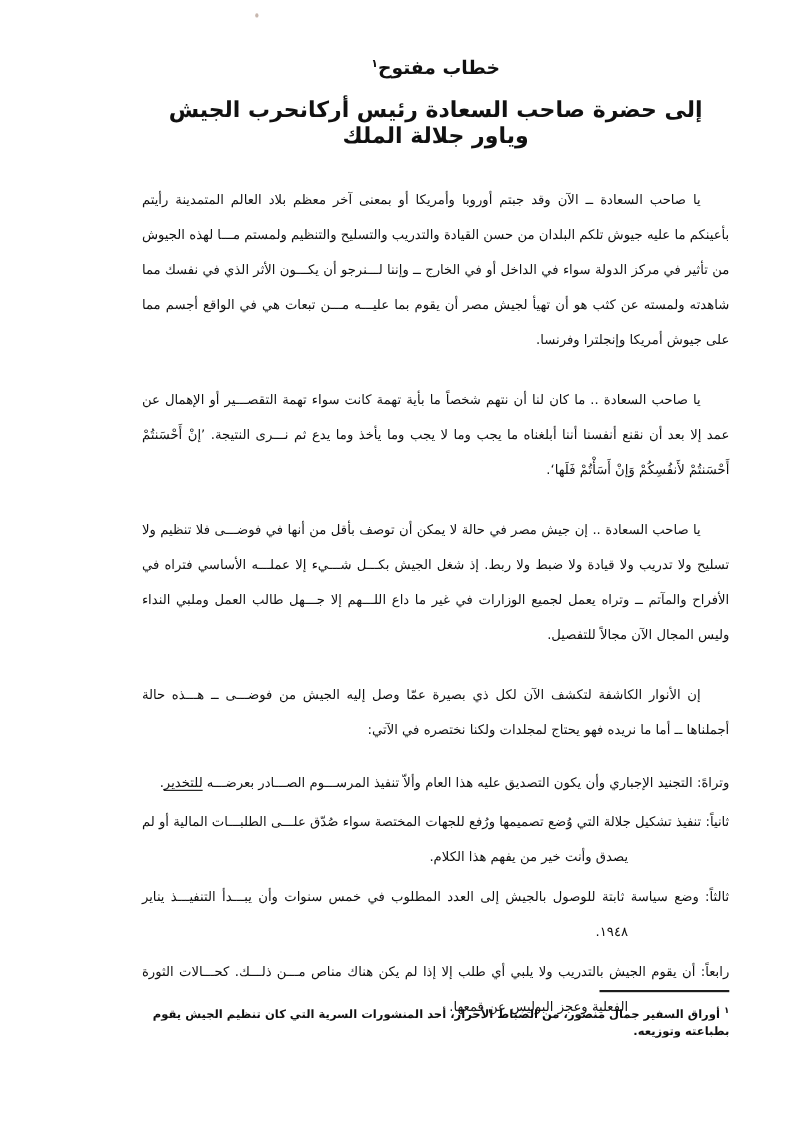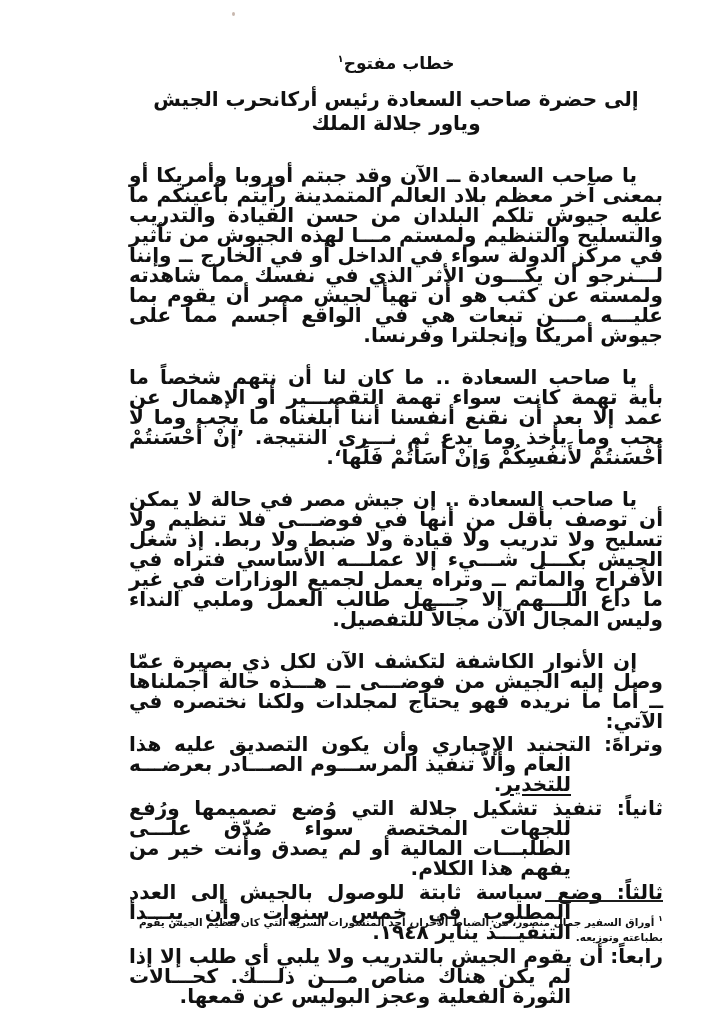--- a/index.html
+++ b/index.html
@@ -45,32 +45,32 @@
   }
   .doc-subtitle {
     font-size: 20px;
     font-weight: 700;
     text-align: center;
     line-height: 24px;
     margin-top: 11px;
   }
   .body-text {
     margin-top: 30px;
-    font-size: 20px;
-    font-weight: 700;
-    line-height: 20px;
+    font-size: 12px;
+    font-weight: 400;
+    line-height: 32px;
   }
   .para {
     margin: 0 0 22px 0;
     text-align: justify;
     text-align-last: right;
     text-indent: 26px;
   }
   .para.tight {
-    margin-bottom: 3px;
+    margin-bottom: 16px;
   }
   .list-item {
     margin: 0 0 4px 0;
     text-align: justify;
     text-align-last: right;
     padding-right: 92px;
     text-indent: -92px;
   }
   .item-label {
     white-space: nowrap;

